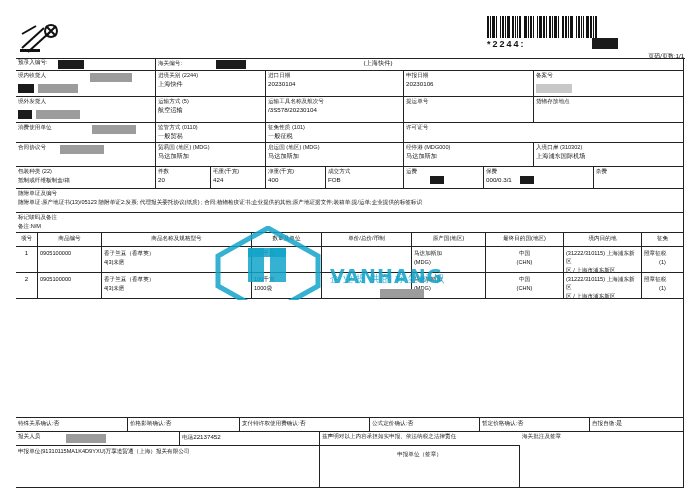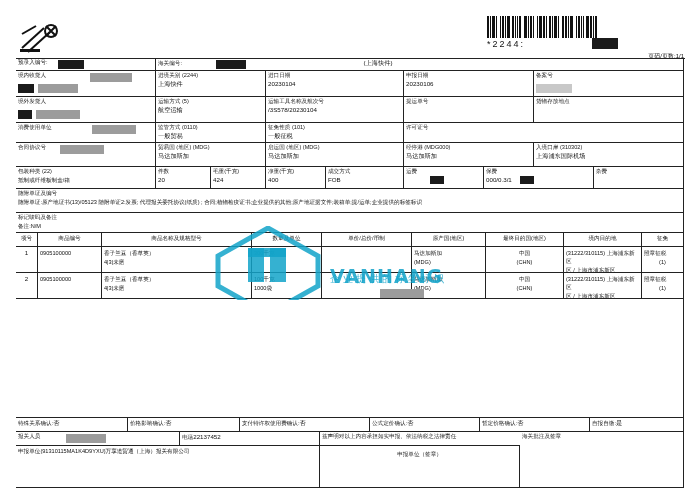--- a/index.html
+++ b/index.html
@@ -16,21 +16,21 @@
 
   
   .logo{position:absolute;left:18px;top:22px;width:46px;height:34px;}
   .title{
     position:absolute;left:130px;top:26px;width:420px;
     text-align:center;font-size:13px;font-weight:bold;letter-spacing:1px;
     font-family:"DejaVu Sans","Liberation Sans",sans-serif;
   }
   .barcode{position:absolute;left:487px;top:16px;width:120px;height:22px;}
   .barcode i{display:inline-block;background:#111;height:22px;margin-right:1px;}
-  .barnum{position:absolute;left:487px;top:39px;font-size:9px;letter-spacing:2px;font-weight:normal;}
+  .barnum{position:absolute;left:487px;top:39px;font-size:9px;letter-spacing:2px;font-weight:bold;}
   .pagenum{position:absolute;right:16px;top:52px;font-size:6px;}
   .blackbox{position:absolute;background:#1b1b1b;}
   .greybox{position:absolute;background:#9c9c9c;}
   .lightgrey{position:absolute;background:#c8c8c8;}
 
   
   .tbl{position:absolute;border-left:1px solid #222;border-top:1px solid #222;}
   .cell{position:absolute;box-sizing:border-box;border-right:1px solid #222;border-bottom:1px solid #222;padding:1px 2px;overflow:hidden;}
   .lab{font-size:5.6px;color:#222;line-height:7px;}
   .val{font-size:6.2px;color:#111;line-height:8px;margin-top:1px;}

